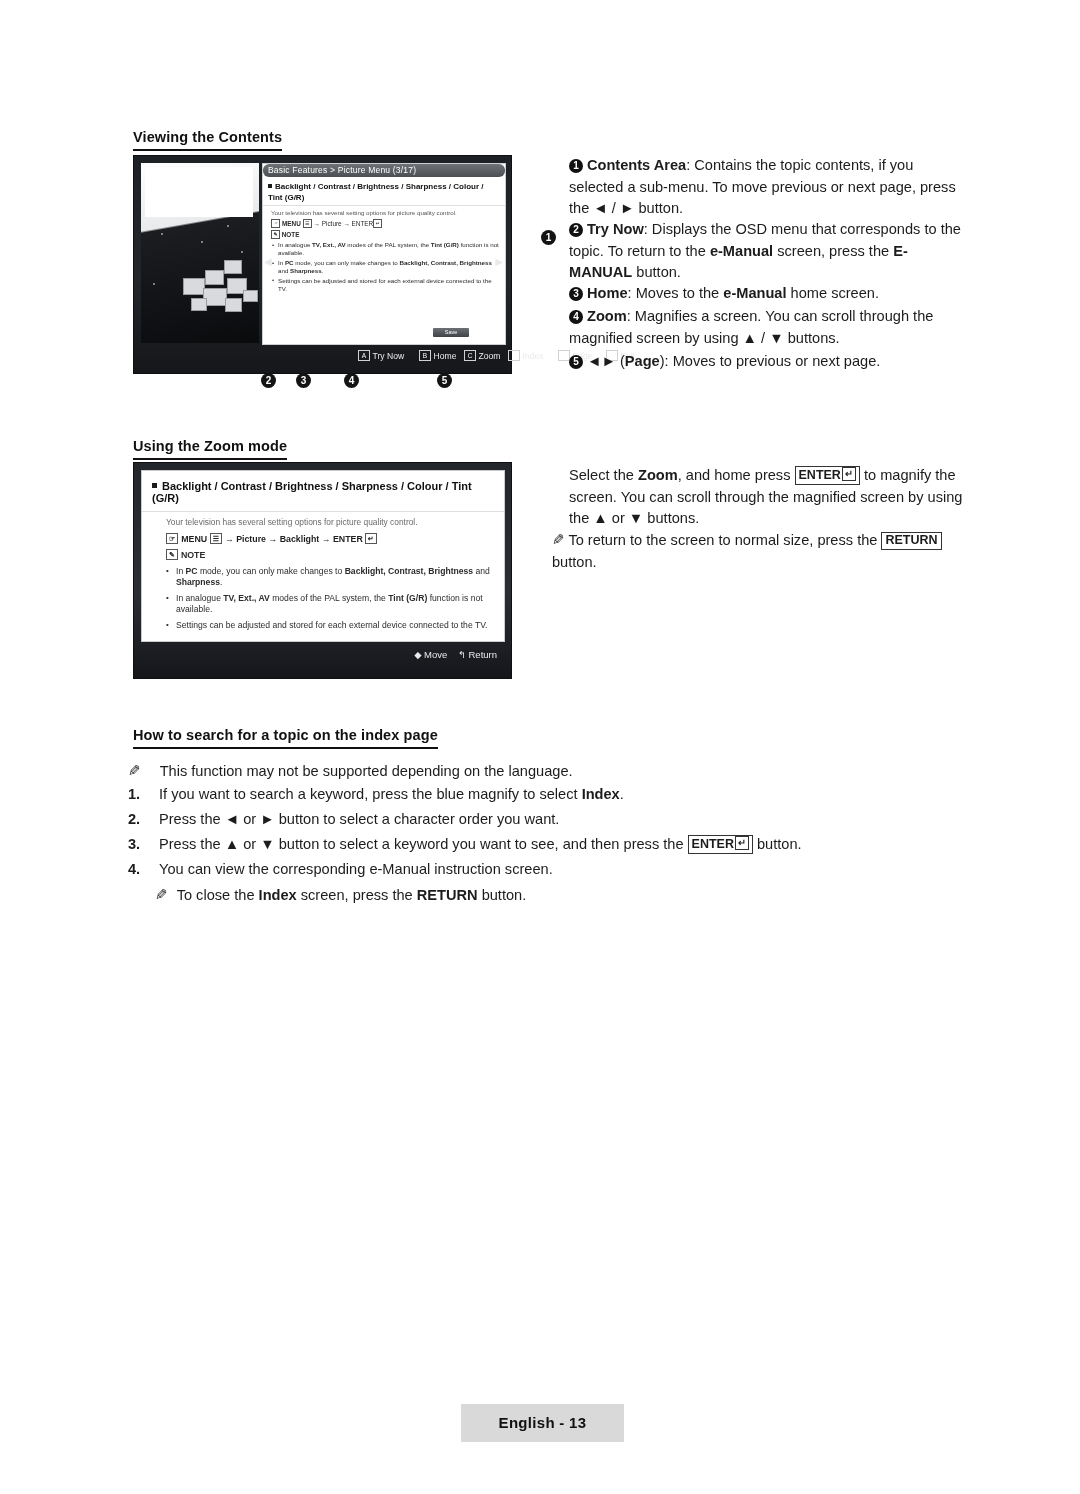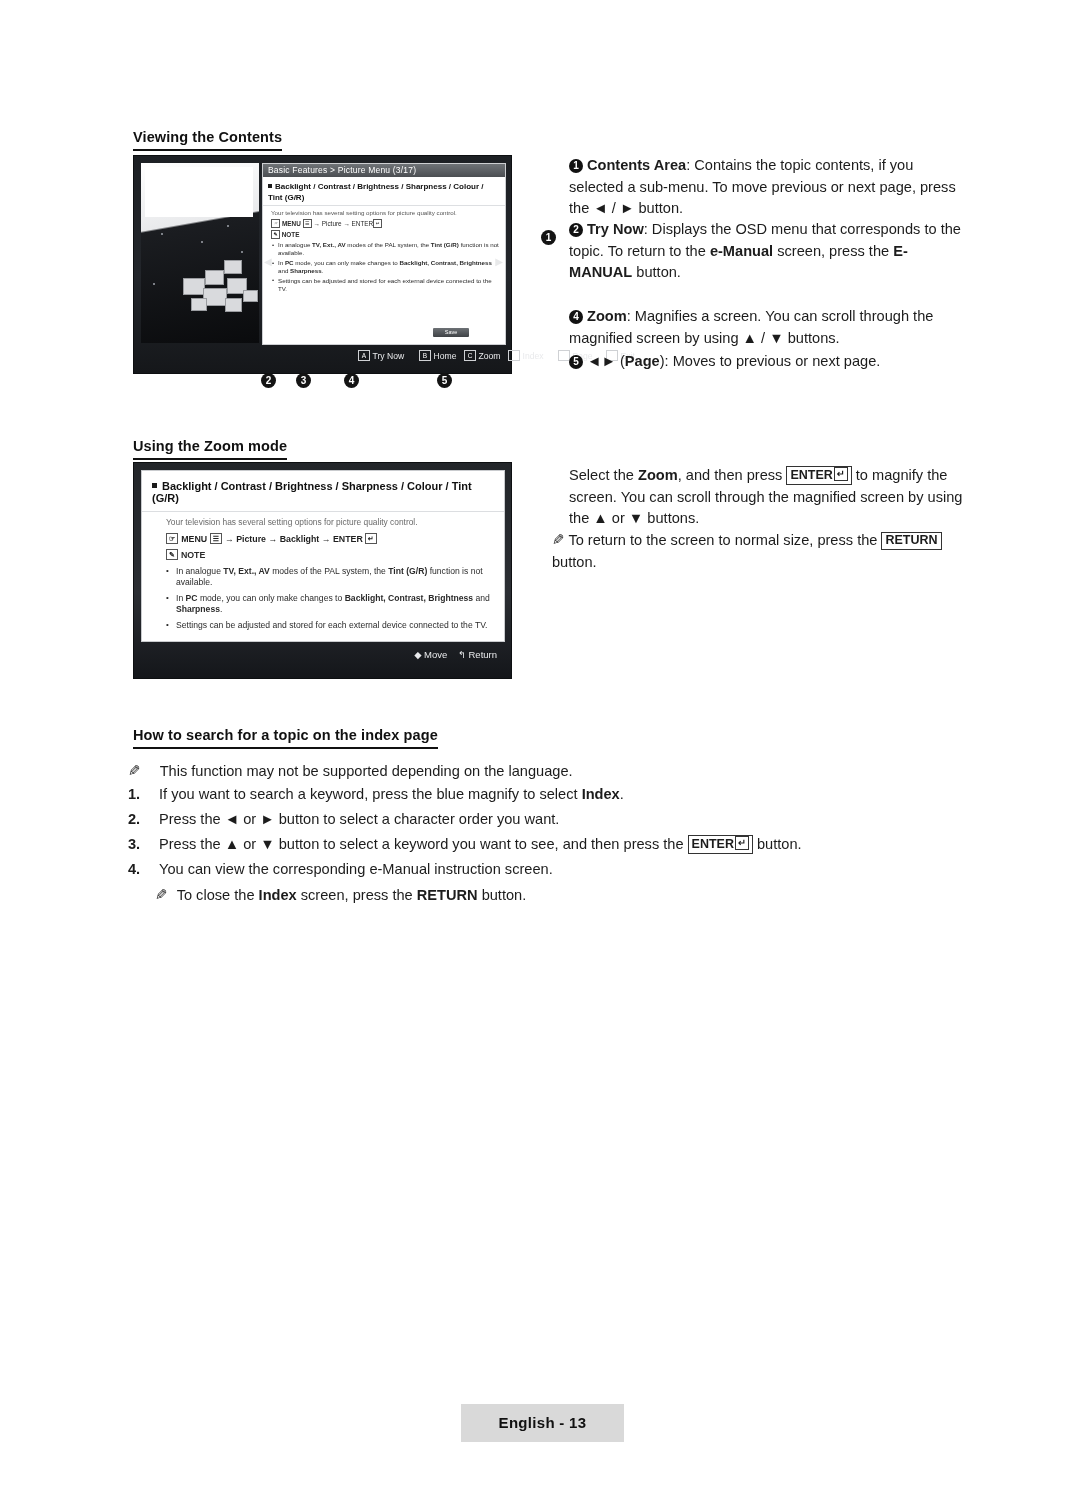--- a/index.html
+++ b/index.html
@@ -125,20 +125,21 @@
     border: 1px solid #cdcfd2;
   }
   .tvfig .titlebar {
     height: 13px;
     background: linear-gradient(180deg,#6f7377,#4b4e52);
     color: #fff;
     font-size: 8.5px;
     line-height: 13px;
     padding-left: 5px;
     letter-spacing: 0.2px;
+    border-radius: 6px;
   }
   .tvfig .topic {
     font-size: 8px;
     line-height: 11px;
     padding: 4px 5px 2px 5px;
     border-bottom: 1px solid #dddfe2;
     color: #111;
     font-weight: bold;
   }
   .tvfig .topic .sq {
@@ -400,20 +401,23 @@
   <div class="callout" style="left:437px; top:373px;">5</div>
 
   <div class="rcol" style="left:569px; top:155px; width:400px;">
     <span class="numbadge">1</span><b>Contents Area</b><span>: Contains the topic contents, if you selected a sub-menu. To move previous or next page, press the ◄ / ► button.</span>
   </div>
 
   <div class="rcol" style="left:569px; top:219px; width:400px;">
     <span class="numbadge">2</span><b>Try Now</b><span>: Displays the OSD menu that corresponds to the topic. To return to the </span><b>e-Manual</b><span> screen, press the </span><b>E-MANUAL</b><span> button.</span>
   </div>
 
+  <div class="rcol" style="left:569px; top:283px; width:400px;">
+    <span class="numbadge">3</span><b>Home</b><span>: Moves to the </span><b>e-Manual</b><span> home screen.</span>
+  </div>
 
   <div class="rcol" style="left:569px; top:306px; width:400px;">
     <span class="numbadge">4</span><b>Zoom</b><span>: Magnifies a screen. You can scroll through the magnified screen by using ▲ / ▼ buttons.</span>
   </div>
 
   <div class="rcol" style="left:569px; top:351px; width:400px;">
     <span class="numbadge">5</span><span>◄► (</span><b>Page</b><span>)</span><span>: Moves to previous or next page.</span>
   </div>
 
   <div class="section-head" style="left:133px; top:438px;">Using the Zoom mode</div>
@@ -426,37 +430,37 @@
       <div class="zbody">
         <div class="zlead">Your television has several setting options for picture quality control.</div>
         <div class="zmenu">
           <span class="zbox">☞</span><span>MENU</span>
           <span class="zbox">☰</span><span>→ Picture → Backlight → ENTER</span><span class="zbox" style="margin-left:2px;">↵</span>
         </div>
         <div class="znote">
           <span class="zbox">✎</span><span>NOTE</span>
         </div>
         <div class="zbul">
+          <span>In </span><b>PC</b><span> mode, you can only make changes to </span><b>Backlight, Contrast, Brightness</b><span> and </span><b>Sharpness</b><span>.</span>
+        </div>
+        <div class="zbul">
           <span>In analogue </span><b>TV, Ext., AV</b><span> modes of the PAL system, the </span><b>Tint (G/R)</b><span> function is not available.</span>
-        </div>
-        <div class="zbul">
-          <span>In </span><b>PC</b><span> mode, you can only make changes to </span><b>Backlight, Contrast, Brightness</b><span> and </span><b>Sharpness</b><span>.</span>
         </div>
         <div class="zbul">Settings can be adjusted and stored for each external device connected to the TV.</div>
       </div>
     </div>
     <div class="zfooter">
       <span>◆ <span>Move</span></span>
       &nbsp;&nbsp;
       <span>↰ <span>Return</span></span>
     </div>
   </div>
 
   <div class="rcol" style="left:569px; top:465px; width:400px;">
-    <span>Select the </span><b>Zoom</b><span>, and then press </span><span class="keybox"><span>ENTER</span><span class="enter-glyph">↵</span></span><span> to magnify the screen. You can scroll through the magnified screen by using the ▲ or ▼ buttons.</span>
+    <span>Select the </span><b>Zoom</b><span>, and home press </span><span class="keybox"><span>ENTER</span><span class="enter-glyph">↵</span></span><span> to magnify the screen. You can scroll through the magnified screen by using the ▲ or ▼ buttons.</span>
   </div>
 
   <div class="rcol" style="left:552px; top:530px; width:420px;">
     <span class="pencil">✎</span>
     <span style="margin-left:0;">To return to the screen to normal size, press the </span><span class="keybox">RETURN</span><span> button.</span>
   </div>
 
   <div class="section-head" style="left:133px; top:727px;">How to search for a topic on the index page</div>
 
   <div class="note-line" style="left:128px; top:761px; width:700px;">

